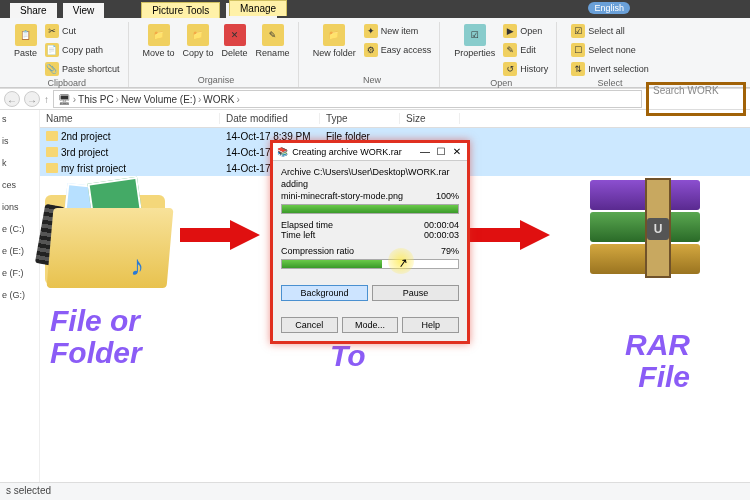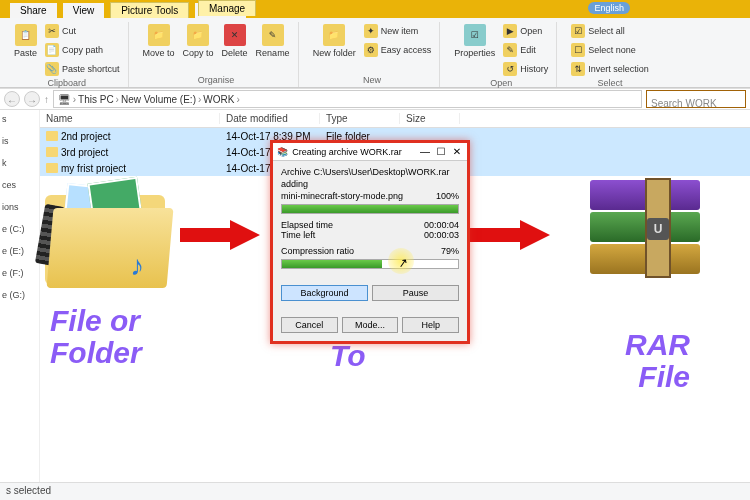--- a/index.html
+++ b/index.html
@@ -1,40 +1,40 @@
 <!DOCTYPE html>
 <html><head>
 <meta charset="utf-8">
 <style>
 * { margin: 0; padding: 0; box-sizing: border-box; font-family: "Segoe UI", Tahoma, sans-serif; }
 body { width: 750px; height: 500px; background: #fff; overflow: hidden; position: relative; font-size: 11px; }
 
 
-.top-tabs { height: 18px; background: #eab308; display: flex; align-items: flex-end; padding-left: 10px; gap: 6px; font-size: 10px; }
+.top-tabs { height: 18px; background: #404040; display: flex; align-items: flex-end; padding-left: 10px; gap: 6px; font-size: 10px; }
 .top-tabs span { padding: 2px 10px; }
-.top-tabs .active { background: #fff1a8; border: 1px solid #d0c060; border-bottom: none; }
+.top-tabs .active { background: #fff1a8; border: 1px solid #d0c060; border-bottom: none; margin-left: 31px; }
 .top-tabs .normal { background: #f5f5f5; }
 
 
 .ribbon { height: 70px; background: #f5f6f7; border-bottom: 1px solid #ccc; display: flex; padding: 4px 6px 0 6px; gap: 6px; }
 .rgroup { display: flex; flex-direction: column; align-items: center; border-right: 1px solid #ddd; padding: 0 6px; }
 .rgroup .icons { display: flex; gap: 4px; align-items: flex-start; }
 .rgroup .label { font-size: 9px; color: #666; margin-top: auto; padding-bottom: 2px; }
 .rbtn { display: flex; flex-direction: column; align-items: center; gap: 2px; font-size: 9px; color: #333; cursor: pointer; padding: 2px; }
 .rbtn .ic { width: 22px; height: 22px; background: #f0d060; border-radius: 2px; display: flex; align-items: center; justify-content: center; }
 .rbtn.small { flex-direction: row; gap: 3px; font-size: 9px; }
 .rbtn.small .ic { width: 14px; height: 14px; }
 .stack { display: flex; flex-direction: column; gap: 1px; }
 
 
 .addr-bar { height: 22px; background: #fff; border-top: 1px solid #ddd; border-bottom: 1px solid #ddd; display: flex; align-items: center; padding: 0 4px; gap: 4px; font-size: 10px; }
 .addr-path { flex: 1; border: 1px solid #ccc; height: 18px; display: flex; align-items: center; padding: 0 4px; gap: 2px; }
 .addr-path span { color: #333; }
 .addr-path .sep { color: #888; }
-.search-box { width: 100px; border: 1px solid #a16207; height: 18px; padding: 7px 4px; color: #888; }
+.search-box { width: 100px; border: 3px solid #a16207; height: 34px; padding: 0 4px; color: #888; }
 
 
 .content { display: flex; height: calc(100% - 110px); }
 .sidebar { width: 40px; background: #fff; border-right: 1px solid #eee; font-size: 9px; padding: 4px 2px; color: #444; }
 .sidebar div { margin-bottom: 12px; overflow: hidden; white-space: nowrap; }
 .files { flex: 1; position: relative; }
 .file-header { display: flex; border-bottom: 1px solid #ddd; font-size: 10px; color: #444; height: 18px; align-items: center; }
 .file-header div { padding: 0 6px; border-right: 1px solid #eee; }
 .col-name { width: 180px; }
 .col-date { width: 100px; }

